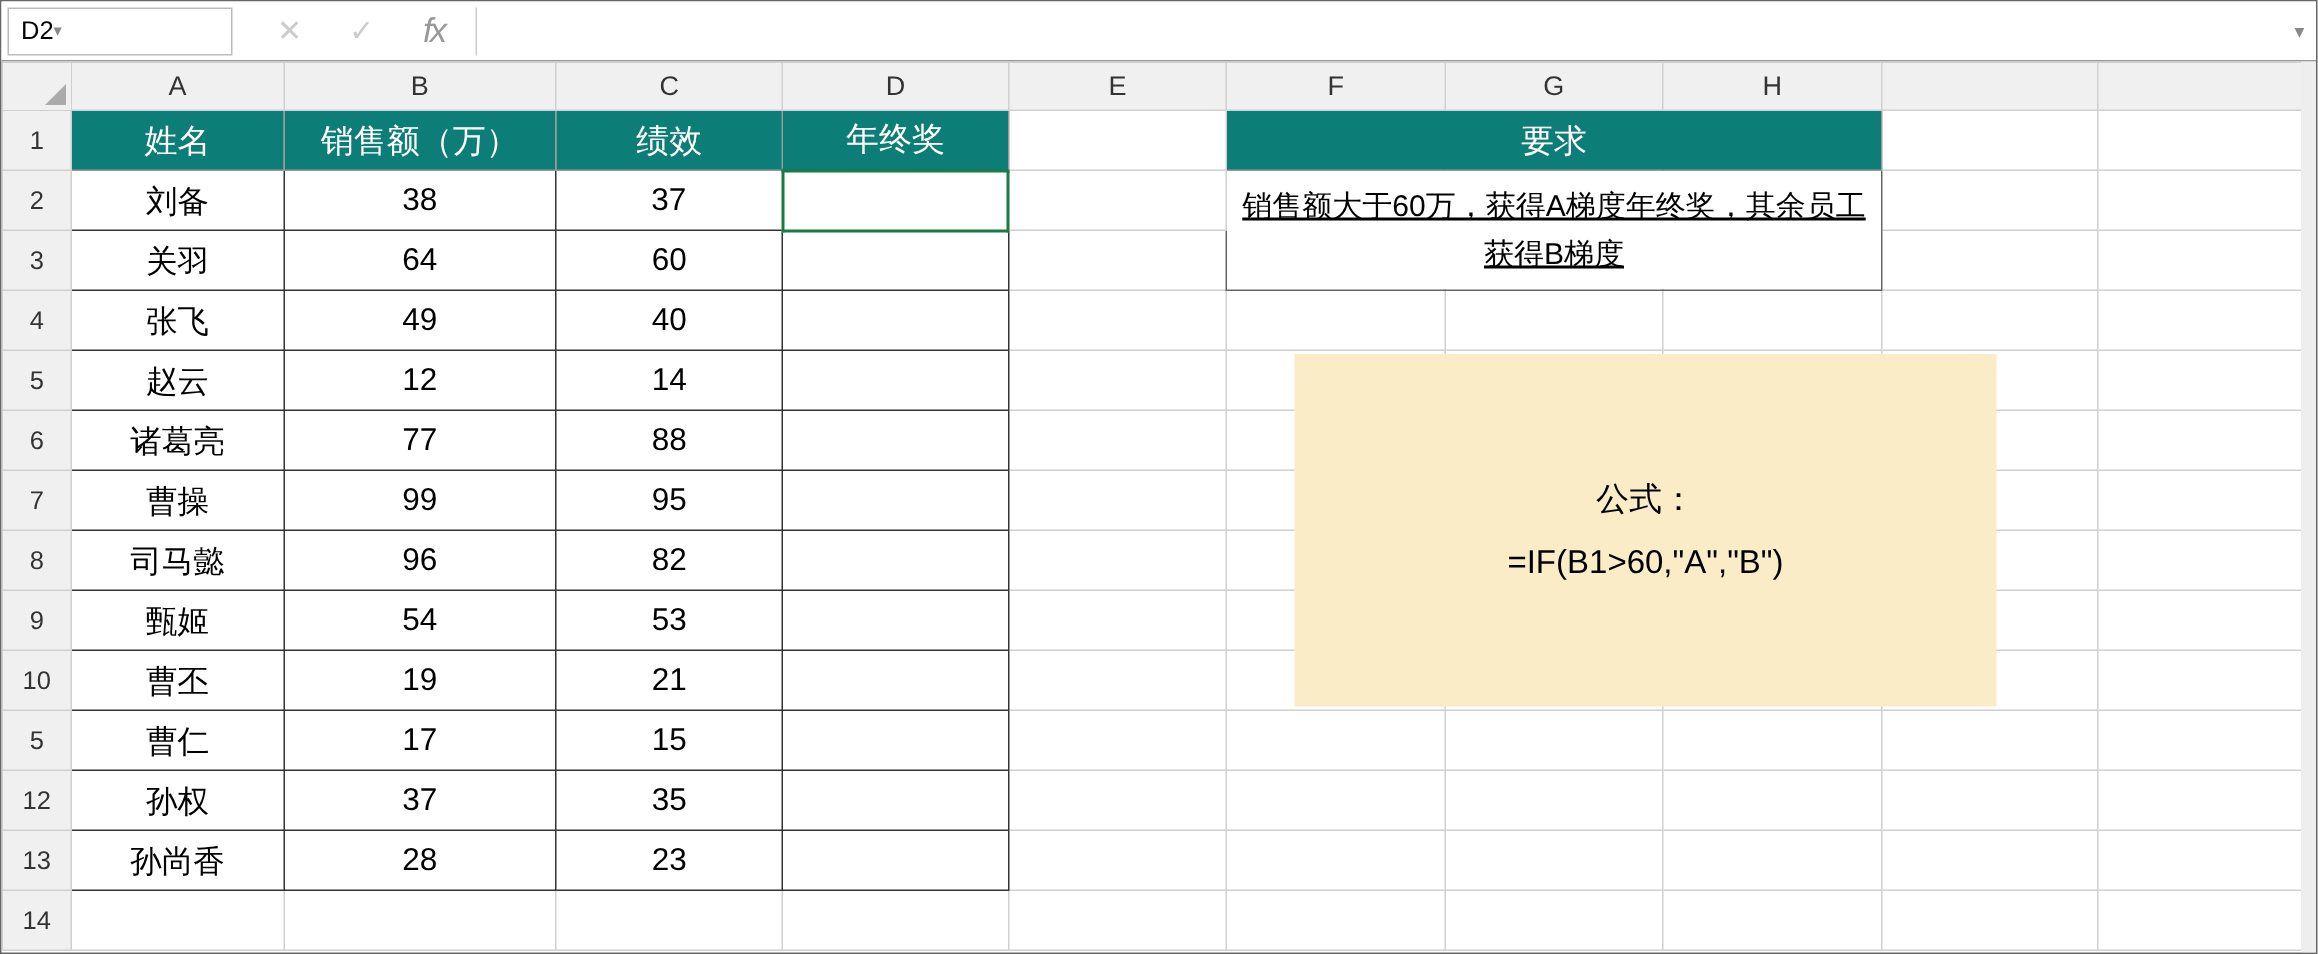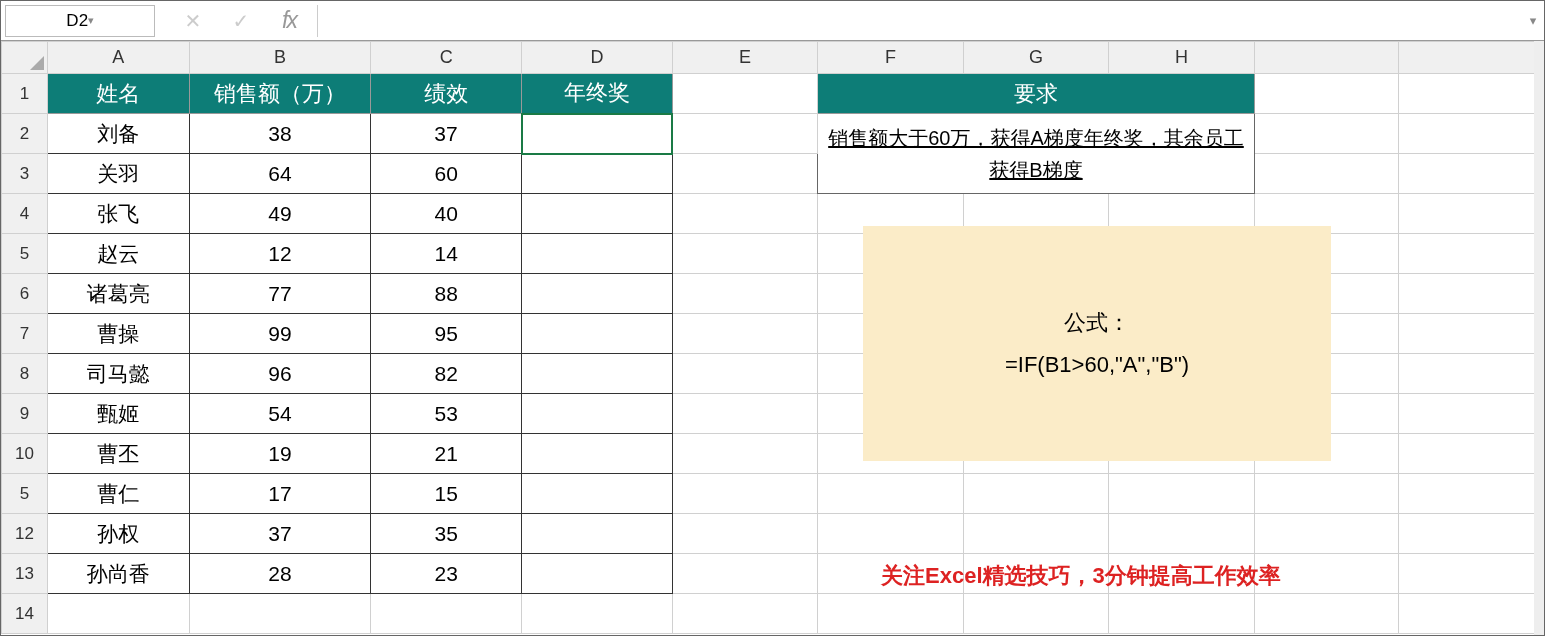--- a/index.html
+++ b/index.html
@@ -26,21 +26,21 @@
   background: #fff;
 }
 .namebox {
   width: 150px;
   height: 32px;
   margin: 4px;
   padding: 2px 8px;
   border: 1px solid #bbb;
   display: flex;
   align-items: center;
-  justify-content: center;
+  justify-content: flex-start;
   background: #fff;
   font-size: 17px;
 }
 .namebox .dd {
   color: #888;
   font-size: 11px;
 }
 .fx-section {
   display: flex;
   align-items: center;
@@ -408,23 +408,22 @@
         <td></td>
             <td></td>
             <td></td>
             <td></td>
         <td></td>
             <td></td>
       </tr>
     </tbody>
       </table>
 
-    <div class="formula-overlay" style="left:862px; top:185px; width:468px; height:235px;">
+    <div class="formula-overlay" style="left:862px; top:195px; width:468px; height:235px;">
       <div>公式：</div>
       <div>=IF(B1&gt;60,"A","B")</div>
     </div>
 
-    <div class="footer-note" style="left:880px; top:520px;">关注Excel精选技巧，3分钟提高工作效率</div>
 
     <div class="scroll-v"></div>
   </div>
 
 </div>
 
 </body></html>

